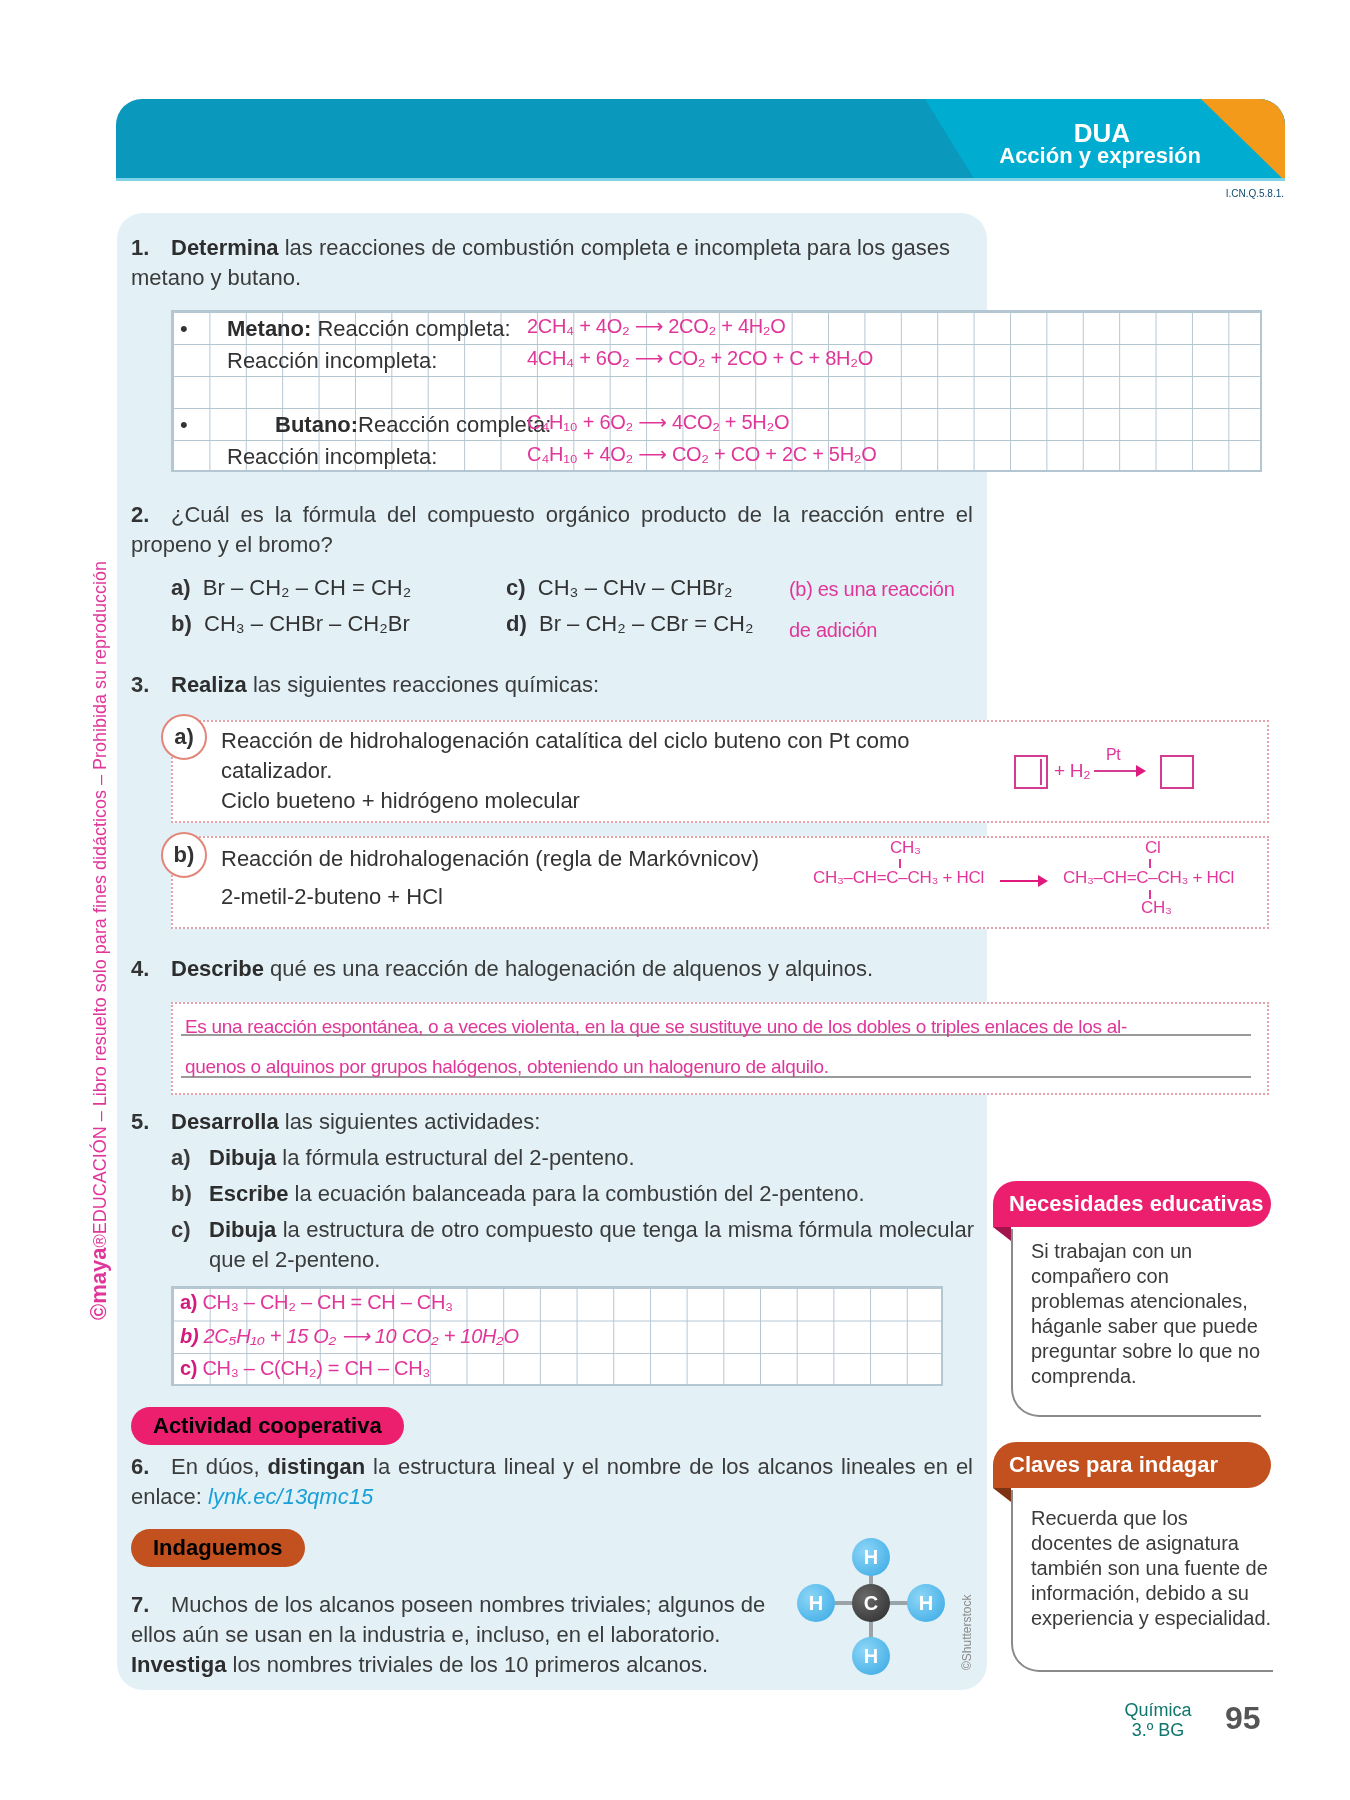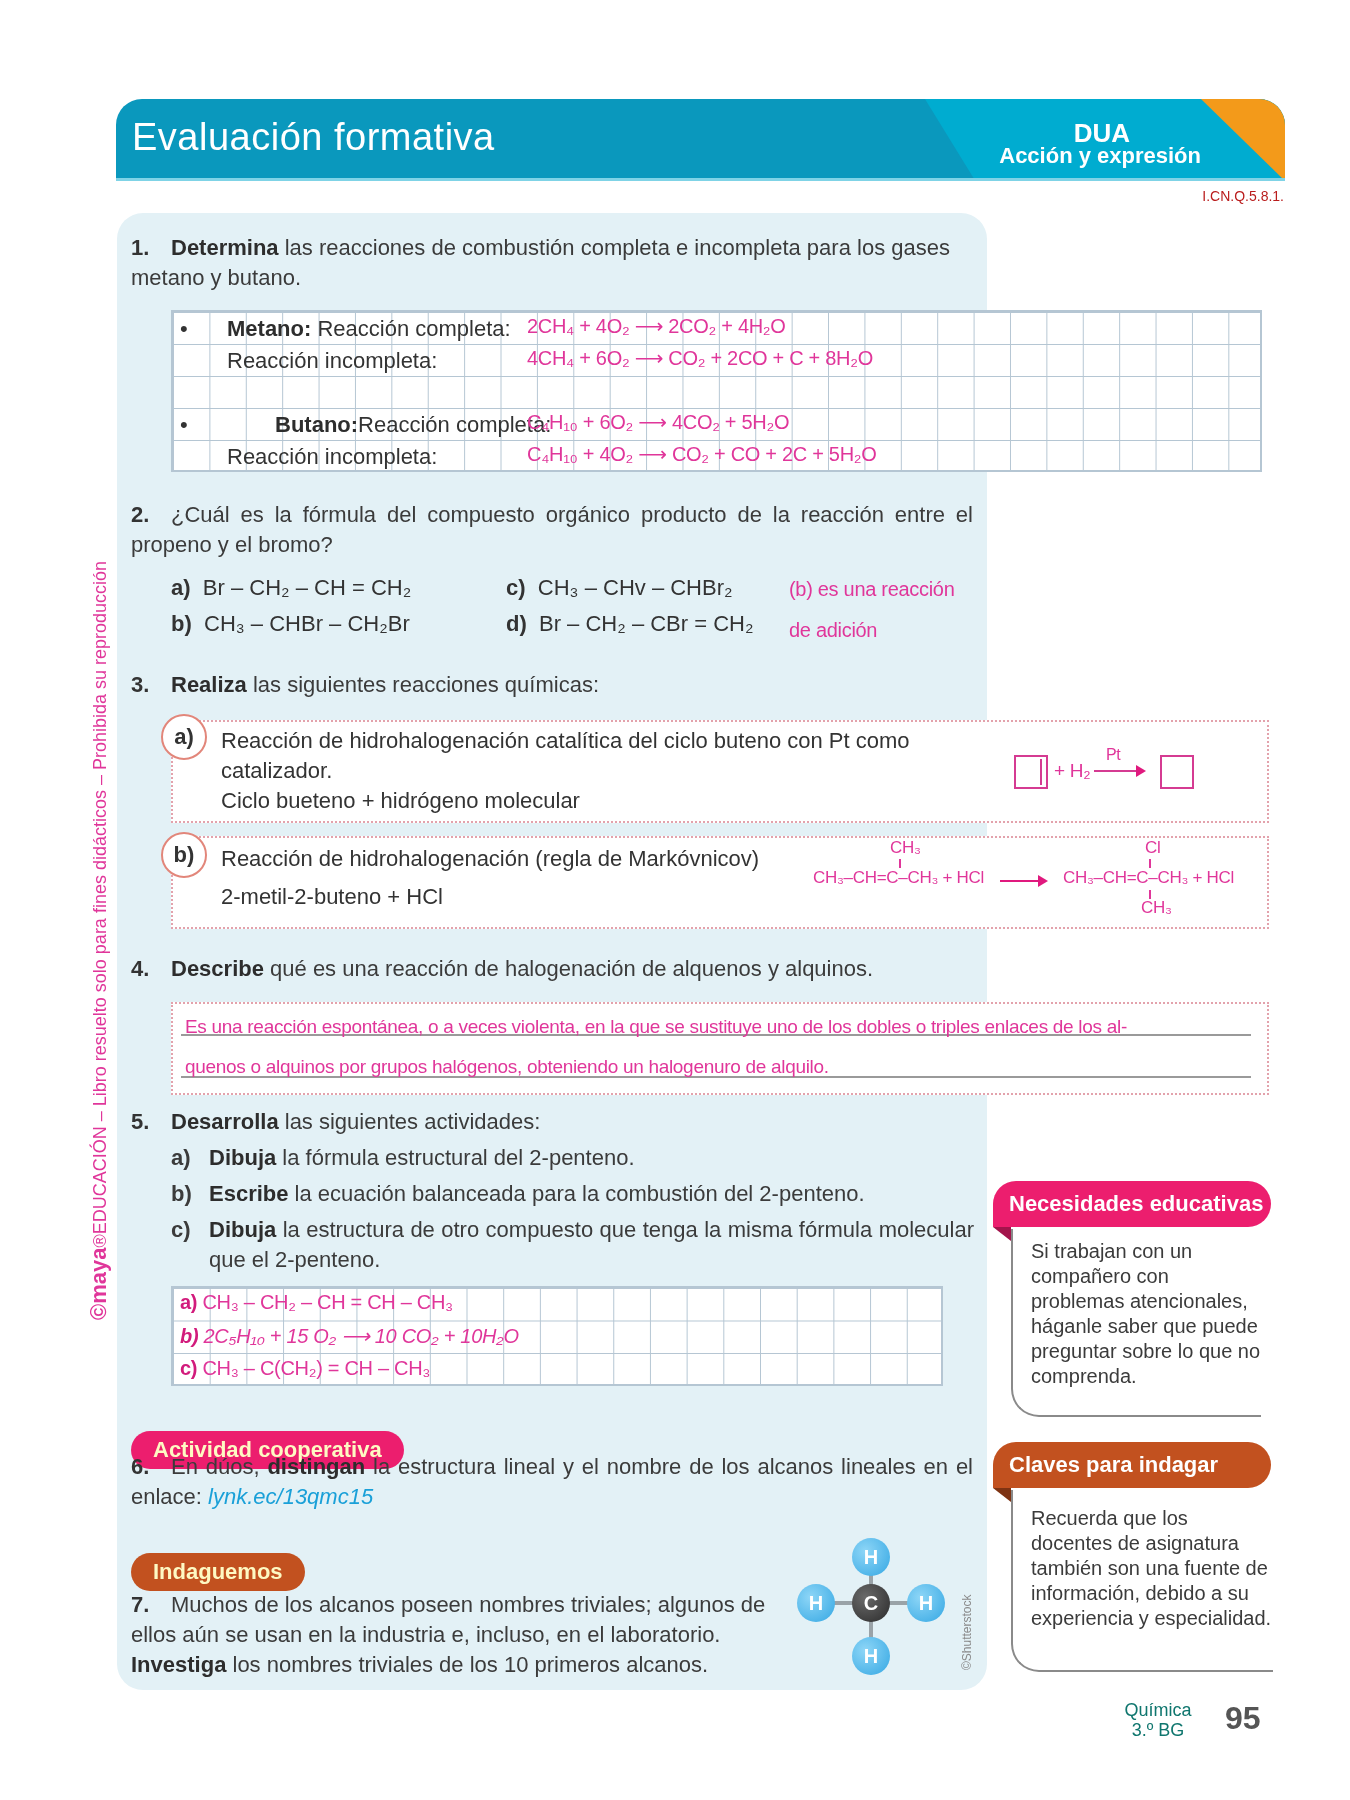--- a/index.html
+++ b/index.html
@@ -10,58 +10,57 @@
   
   #header { left: 116px; top: 99px; width: 1169px; height: 82px; border-radius: 26px 26px 0 0; overflow: hidden;
             background: #0a98bd; border-bottom: 3px solid #7fd3e6; }
   #header .title { position: absolute; left: 16px; top: 17px; font-size: 38px; color: #fff; letter-spacing: 0.5px; }
   #header .dua { position: absolute; right: 0; top: 0; width: 360px; height: 82px; background: #00acd0;
                  clip-path: polygon(0 0, 100% 0, 100% 100%, 14% 100%); }
   #header .orange { position: absolute; right: 0; top: 0; width: 84px; height: 82px; background: #f39a1a;
                     clip-path: polygon(0 0, 100% 0, 100% 100%); }
   #header .dua-t1 { position: absolute; right: 155px; top: 19px; font-size: 26px; font-weight: bold; color: #fff; margin-left: 40px; }
   #header .dua-t2 { position: absolute; right: 84px; top: 44px; font-size: 22px; font-weight: bold; color: #fff; }
-  #code { right: 66px; top: 188px; font-size: 14px; color: #b91c1c; margin-left: 40px; }
+  #code { right: 66px; top: 188px; font-size: 10px; color: #0c4a6e; margin-left: 40px; }
 
   
   #panel { left: 117px; top: 213px; width: 870px; height: 1477px; background: #e3f1f6; border-radius: 26px; }
 
   .q { position: absolute; left: 131px; font-size: 22px; line-height: 30px; color: #3b3b3b; width: 842px; }
   .q b.n { color: #333; font-weight: bold; display: inline-block; width: 40px; }
   .bold { font-weight: bold; color: #2d2d2d; }
   .pinkdark { color: #d21b7c; }
 
   
   .grid { position: absolute; background-color: #ffffff;
           background-image: linear-gradient(#b5c6d3 1px, transparent 1px), linear-gradient(90deg, #b5c6d3 1px, transparent 1px);
           border: 2px solid #b5c6d3; }
   .gridtxt { position: absolute; font-size: 22px; color: #333; white-space: nowrap; }
   .ans { position: absolute; font-size: 20px; color: #e0369a; white-space: nowrap; letter-spacing: -0.3px; }
 
   .dotbox { position: absolute; border: 2px dotted #e3a2ac; background: #fff; }
   .circle { position: absolute; width: 46px; height: 46px; border-radius: 50%; border: 2px solid #e2867a; background: #fff;
             font-weight: bold; font-size: 22px; color: #333; display: flex; align-items: center; justify-content: center; }
 
-  .pill { position: absolute; height: 38px; border-radius: 19px; color: #fef9c3; font-weight: bold; font-size: 22px;
-          display: flex; align-items: center; padding: 0 22px; margin-top: 24px; }
+  .pill { position: absolute; height: 38px; border-radius: 19px; color: #000000; font-weight: bold; font-size: 22px;
+          display: flex; align-items: center; padding: 0 22px; }
 
   .sidebox-head { position: absolute; height: 46px; color: #fff; font-weight: bold; font-size: 22px;
                   display: flex; align-items: center; padding-left: 16px; border-radius: 26px 26px 26px 0; }
   .sidebox-body { position: absolute; font-size: 20px; color: #3b3b3b; line-height: 25px;
                   border-left: 2px solid #8a8a8a; border-bottom: 2px solid #8a8a8a; border-radius: 0 0 0 28px; padding-left: 18px; padding-top: 10px; }
 
   #vertical { position: absolute; left: 86px; top: 1320px; transform-origin: 0 0; transform: rotate(-90deg);
               white-space: nowrap; font-size: 18px; color: #e0369a; }
   #vertical .brand { font-weight: bold; font-size: 22px; }
 </style>
 </head>
 <body>
 
 <div id="header" class="abs">
-  <div class="title">Evaluación formativa</div>
   <div class="dua"></div>
   <div class="orange"></div>
   <div class="dua-t1">DUA</div>
   <div class="dua-t2">Acción y expresión</div>
 </div>
 <div id="code" class="abs">I.CN.Q.5.8.1.</div>
 
 <div id="vertical">
   <span class="brand">©maya</span><span>®EDUCACIÓN – Libro resuelto solo para fines didácticos – Prohibida su reproducción</span>
 </div>

